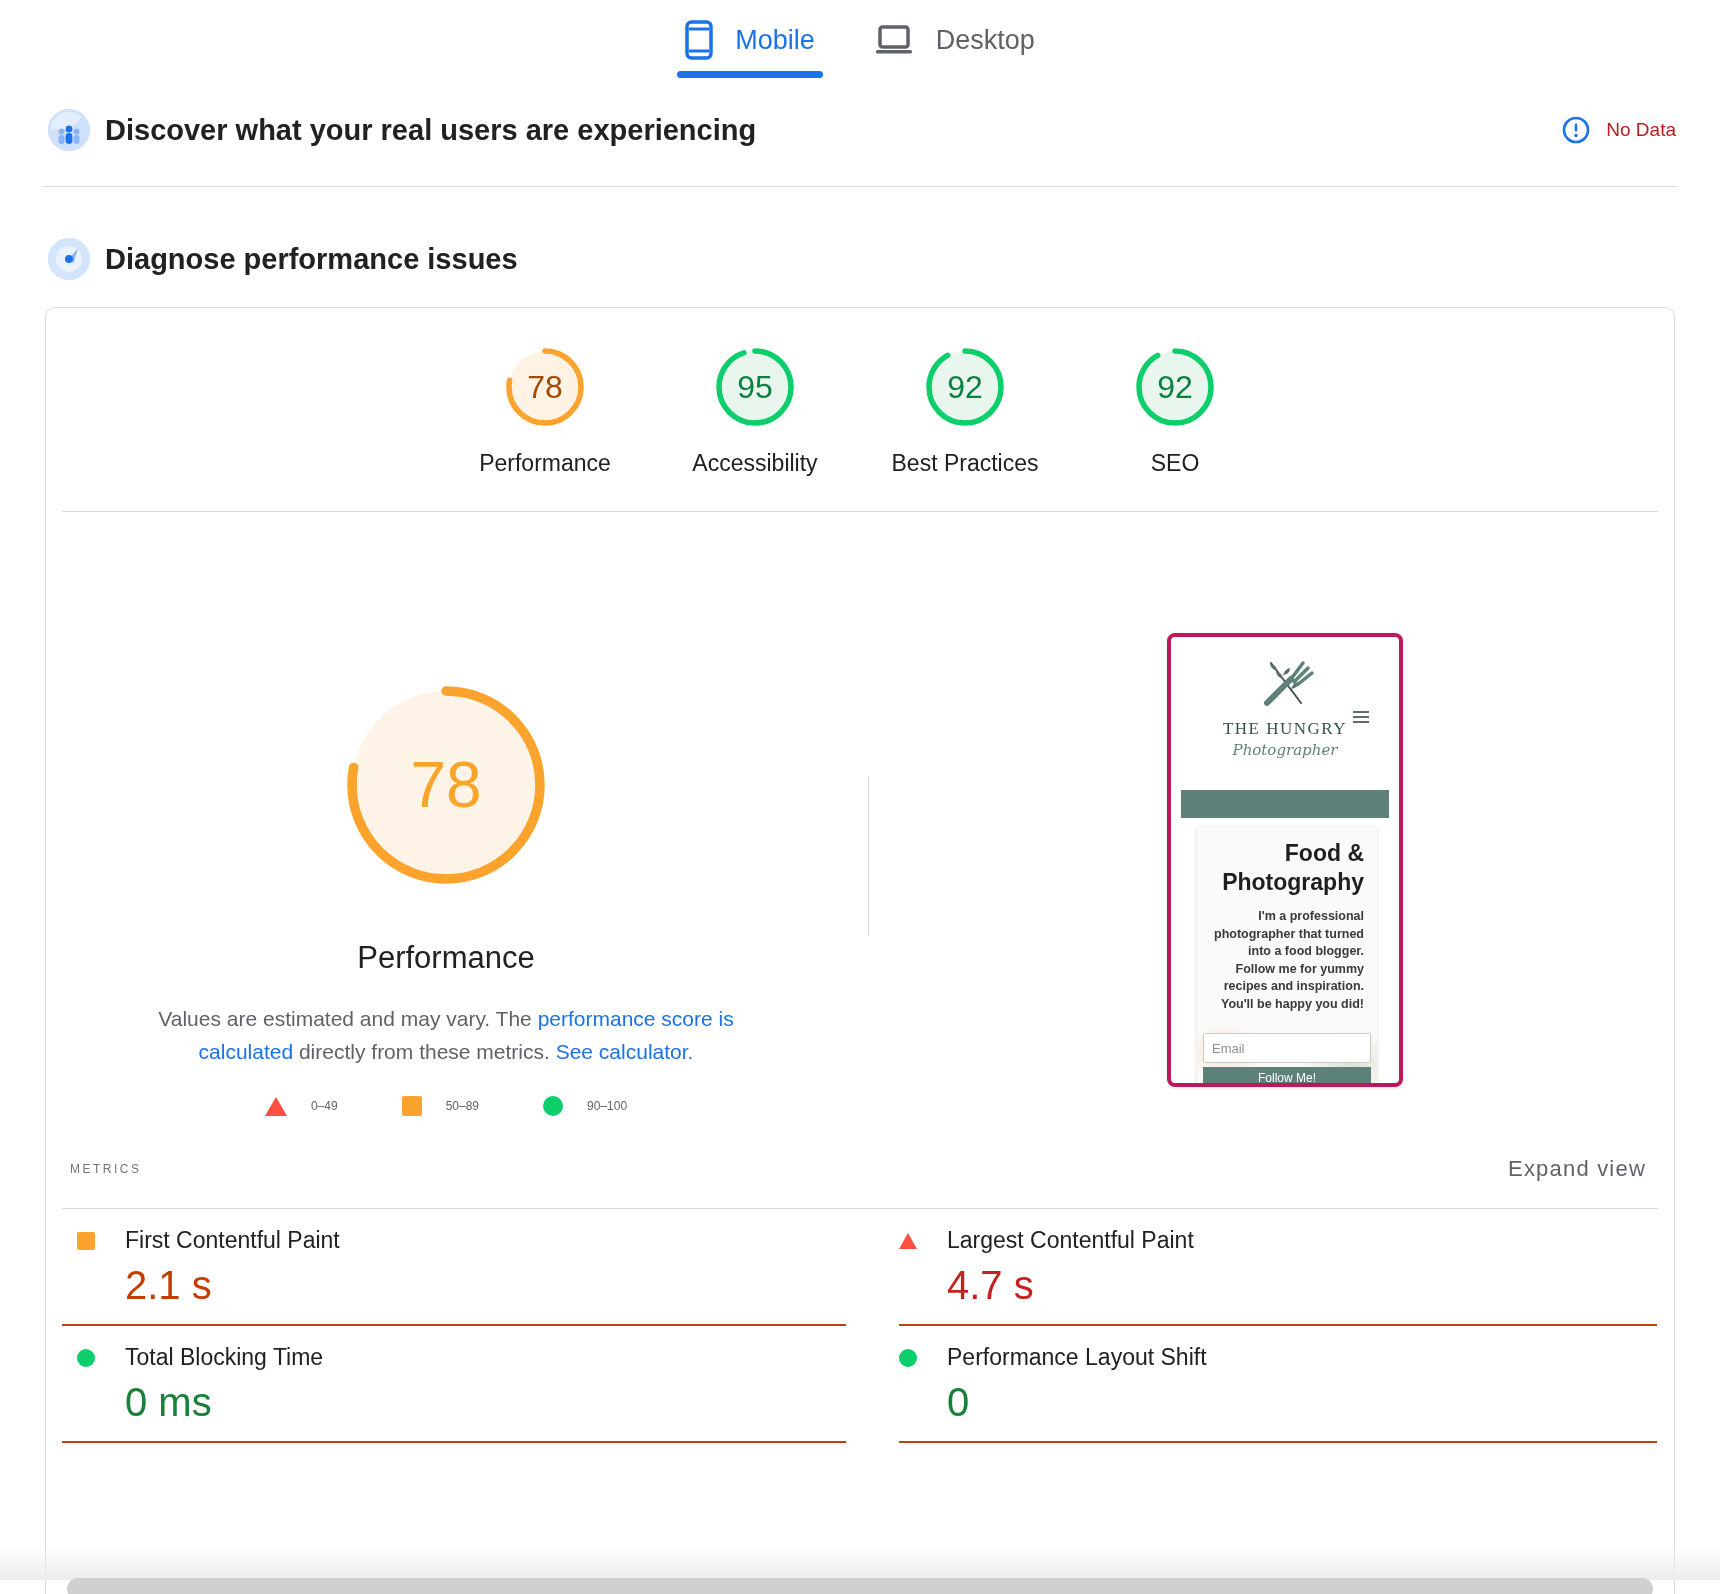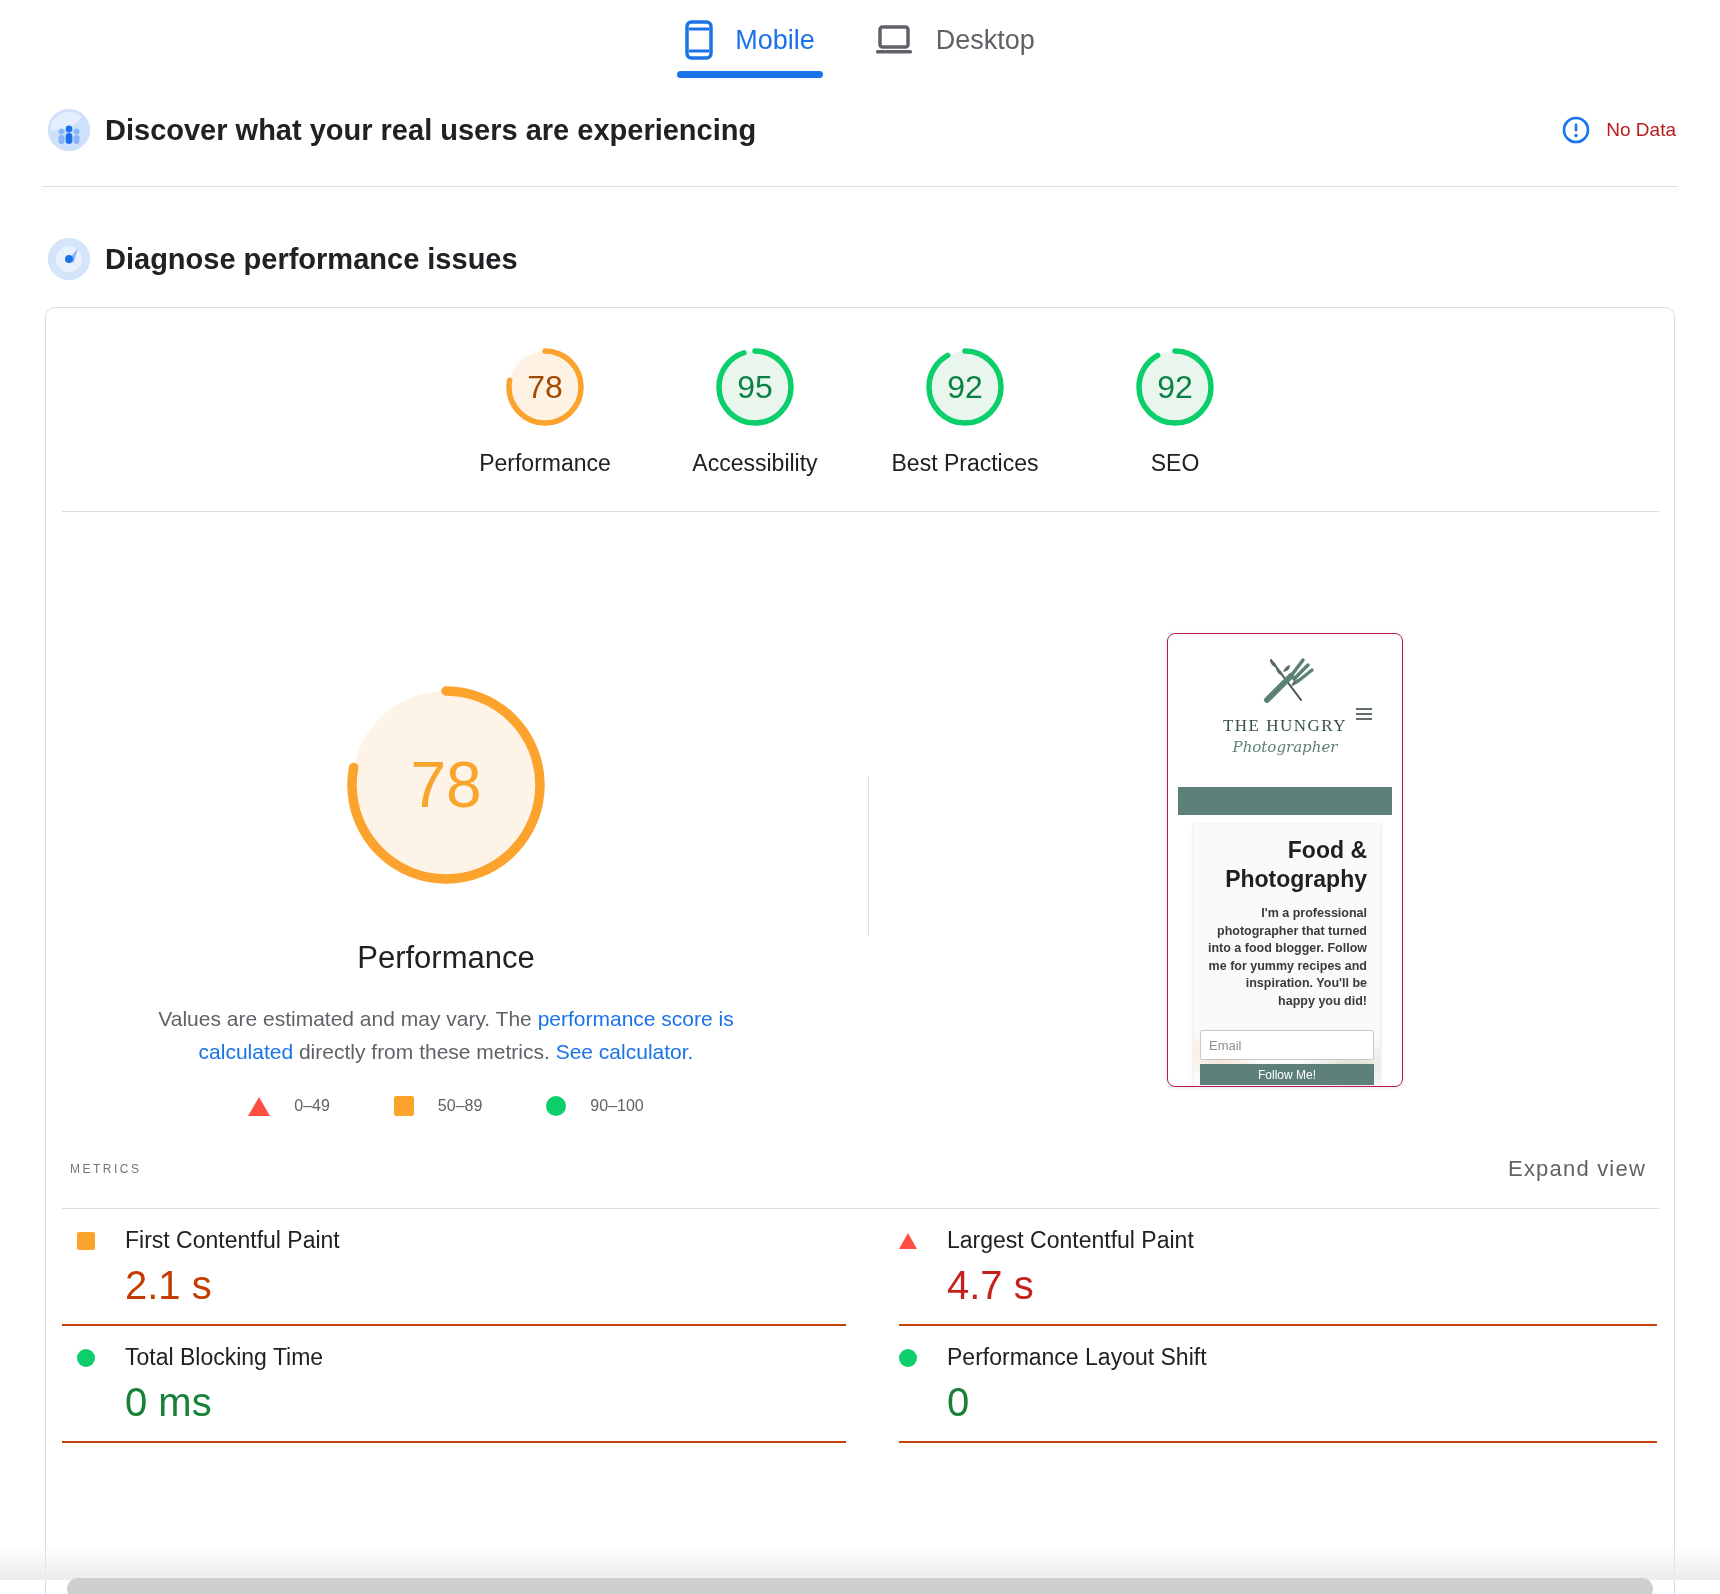--- a/index.html
+++ b/index.html
@@ -47,31 +47,31 @@
   .left-col { position:absolute; top:378px; left:90px; width:620px;
     display:flex; flex-direction:column; align-items:center; }
   .big-gauge { position:relative; width:198px; height:198px; }
   .big-num { position:absolute; inset:0; display:flex; align-items:center;
     justify-content:center; font-size:64px; color:#f9a42b; }
   .perf-title { margin-top:56px; font-size:31px; color:#212121; }
   .disclaimer { margin-top:26px; font-size:21px; line-height:33px; color:#5f6368;
     text-align:center; width:620px; }
   .disclaimer a { color:#1a73e8; text-decoration:none; cursor:pointer; }
   .legend { margin-top:28px; display:flex; gap:64px; align-items:center; }
-  .legend-item { display:flex; align-items:center; gap:24px; font-size:16px; color:#5f6368; }
+  .legend-item { display:flex; align-items:center; gap:24px; font-size:12px; color:#5f6368; }
   .shape-triangle { width:0; height:0; border-left:11px solid transparent;
     border-right:11px solid transparent; border-bottom:19px solid #ff4e42; }
   .shape-square { width:20px; height:20px; background:#fba32c; border-radius:2px; }
   .shape-circle { width:20px; height:20px; background:#0cce6b; border-radius:50%; }
 
   .v-divider { position:absolute; left:822px; top:468px; width:1px; height:160px; background:#dadce0; }
 
   
   .thumb { position:absolute; left:1121px; top:325px; width:236px; height:454px;
-    background:#fff; border:1px solid #be185d; border-radius:8px;
+    background:#fff; border:4px solid #be185d; border-radius:8px;
     box-shadow:0 1px 4px rgba(0,0,0,.10); overflow:hidden; }
   .thumb-logo { position:absolute; top:14px; left:50%; transform:translateX(-50%); }
   .brand-top { position:absolute; top:82px; width:100%; text-align:center;
     font-family:"Liberation Serif", serif; font-size:17px; letter-spacing:1.5px;
     color:#36514a; }
   .brand-script { position:absolute; top:104px; width:100%; text-align:center;
     font-family:"DejaVu Serif", serif; font-style:italic; font-size:15px; color:#5d8078; }
   .hamburger { position:absolute; right:30px; top:74px; width:16px; }
   .hamburger div { height:2px; background:#5f6d6a; margin-bottom:3px; }
   .thumb-banner { position:absolute; left:10px; right:10px; top:153px; height:28px;

